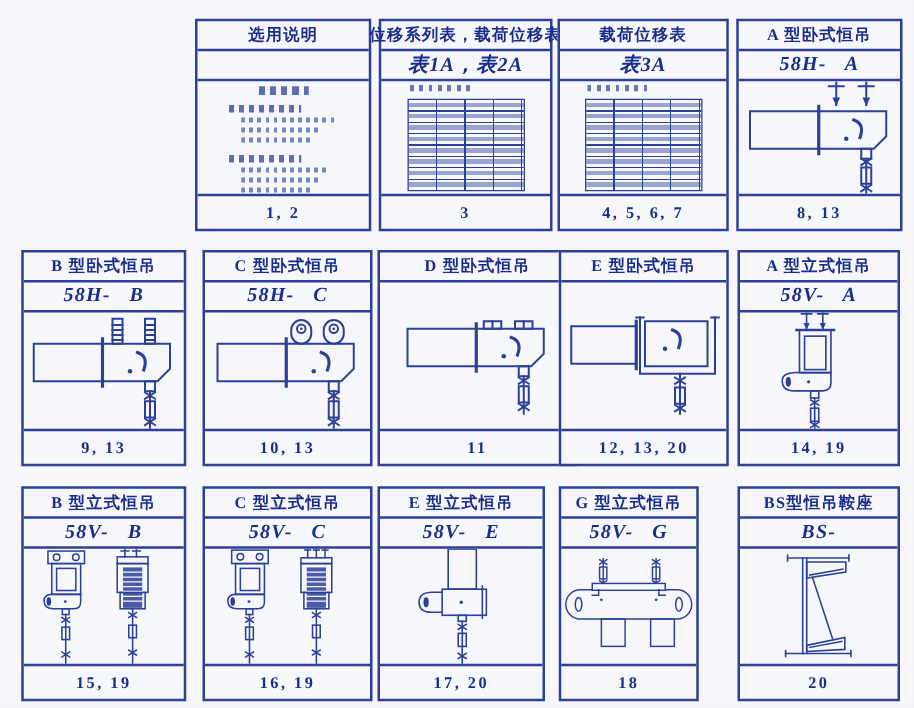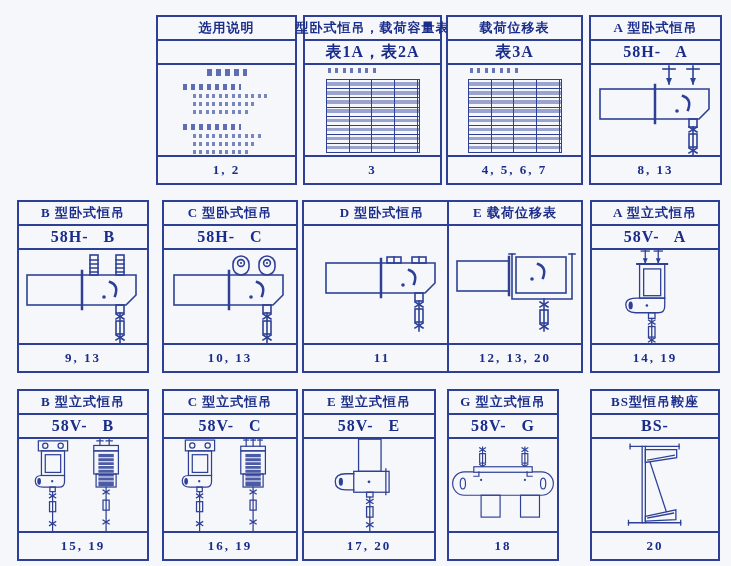--- a/index.html
+++ b/index.html
@@ -22,21 +22,21 @@
     border-bottom:2px solid #2e4096;
     display:flex;align-items:center;justify-content:center;
     font-size:13px;font-weight:bold;letter-spacing:1px;
     white-space:pre;color:#1b2d8a;
   }
   .cell .sub{
     height:22px;flex:0 0 22px;
     border-bottom:2px solid #2e4096;
     display:flex;align-items:center;justify-content:center;
     font-size:16px;font-weight:bold;letter-spacing:1px;
-    white-space:pre;color:#1b2d8a;
+    white-space:pre;color:#1b2d8a;font-style:italic;
   }
   .cell .art{
     flex:1 1 auto;
     display:flex;align-items:center;justify-content:center;
     overflow:hidden;
   }
   .cell .pages{
     height:26px;flex:0 0 26px;
     border-top:2px solid #2e4096;
     display:flex;align-items:center;justify-content:center;
@@ -84,21 +84,21 @@
         <div class="sm head" style="width:58px;margin-left:12px;margin-top:6px"></div>
         <div class="sm" style="width:70px;margin-left:22px"></div>
         <div class="sm" style="width:64px;margin-left:22px"></div>
         <div class="sm" style="width:58px;margin-left:22px"></div>
       </div>
     </div>
     <div class="pages">1, 2</div>
   </div>
 
   <div class="cell" style="left:303px;top:15px;width:139px;height:170px">
-    <div class="title">型卧式恒吊，载荷容量表</div>
+    <div class="title">位移系列表，载荷位移表</div>
     <div class="sub">表1A，表2A</div>
     <div class="art">
       <div class="tbl-wrap">
         <div class="tbl-cap"></div>
         <div class="mini-table"></div>
       </div>
     </div>
     <div class="pages">3</div>
   </div>
 
@@ -207,21 +207,21 @@
         <line x1="96" y1="64" x2="96" y2="94"></line>
         <path d="M92,65 l8,5 m0,-5 l-8,5"></path>
         <rect x="92" y="72" width="8" height="13"></rect>
         <path d="M92,86 l8,5 m0,-5 l-8,5"></path>
       </svg>
     </div>
     <div class="pages">11</div>
   </div>
 
   <div class="cell" style="left:447px;top:200px;width:136px;height:173px">
-    <div class="title">E 载荷位移表</div>
+    <div class="title">E 型卧式恒吊</div>
     <div class="art">
       <svg class="draw" width="122" height="96" viewBox="0 0 122 96">
         <rect x="3" y="24" width="52" height="30"></rect>
         <line class="thick" x1="55" y1="20" x2="55" y2="58"></line>
         <rect x="62" y="20" width="50" height="36"></rect>
         <path class="thick" d="M84,27 q9,3 5,14"></path>
         <circle class="ink" cx="78" cy="42" r="1.8"></circle>
         <path d="M58,17 L58,62 L118,62 L118,17"></path>
         <path d="M55,17 h6 M115,17 h6"></path>
         <line x1="90" y1="62" x2="90" y2="94"></line>

